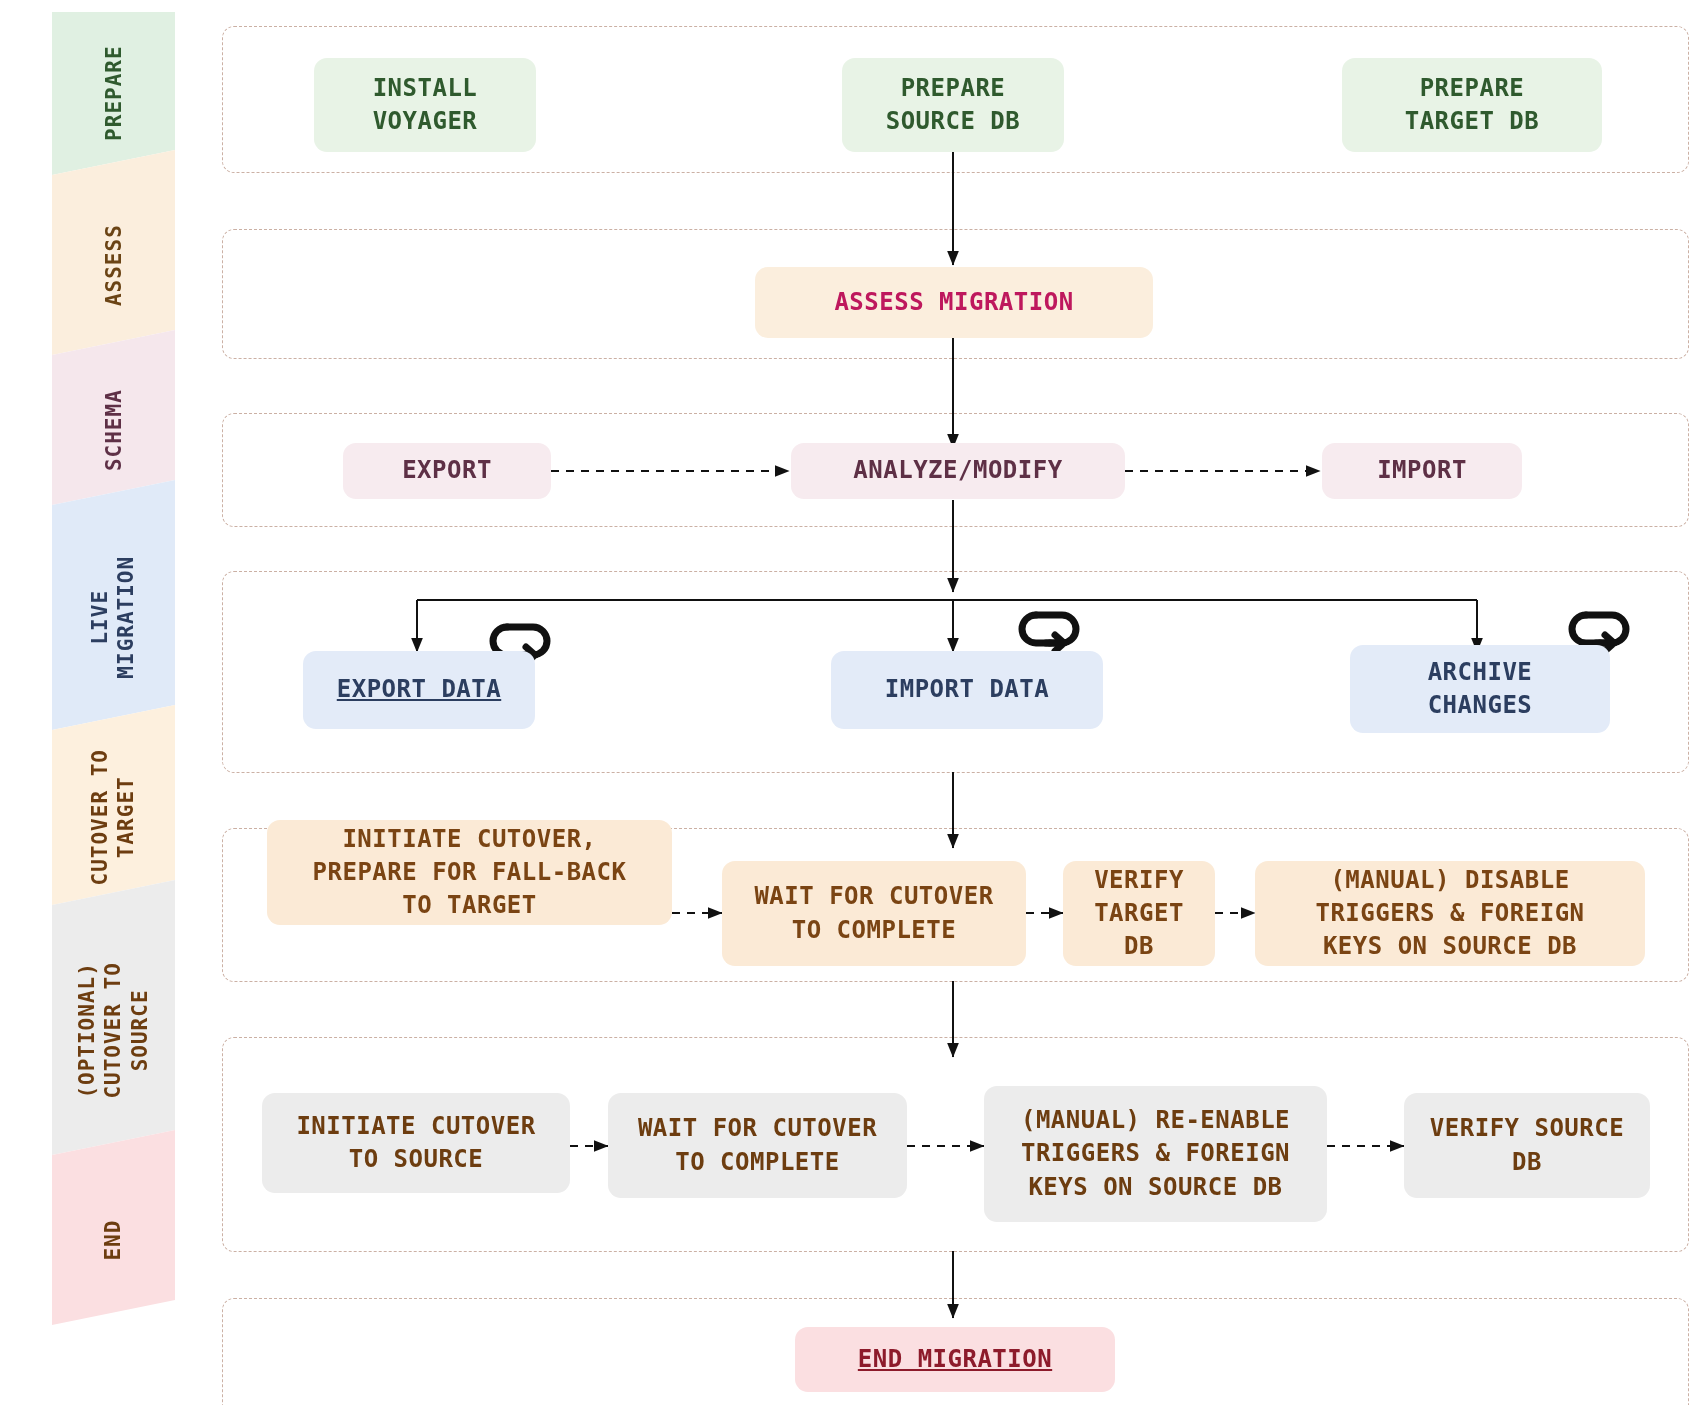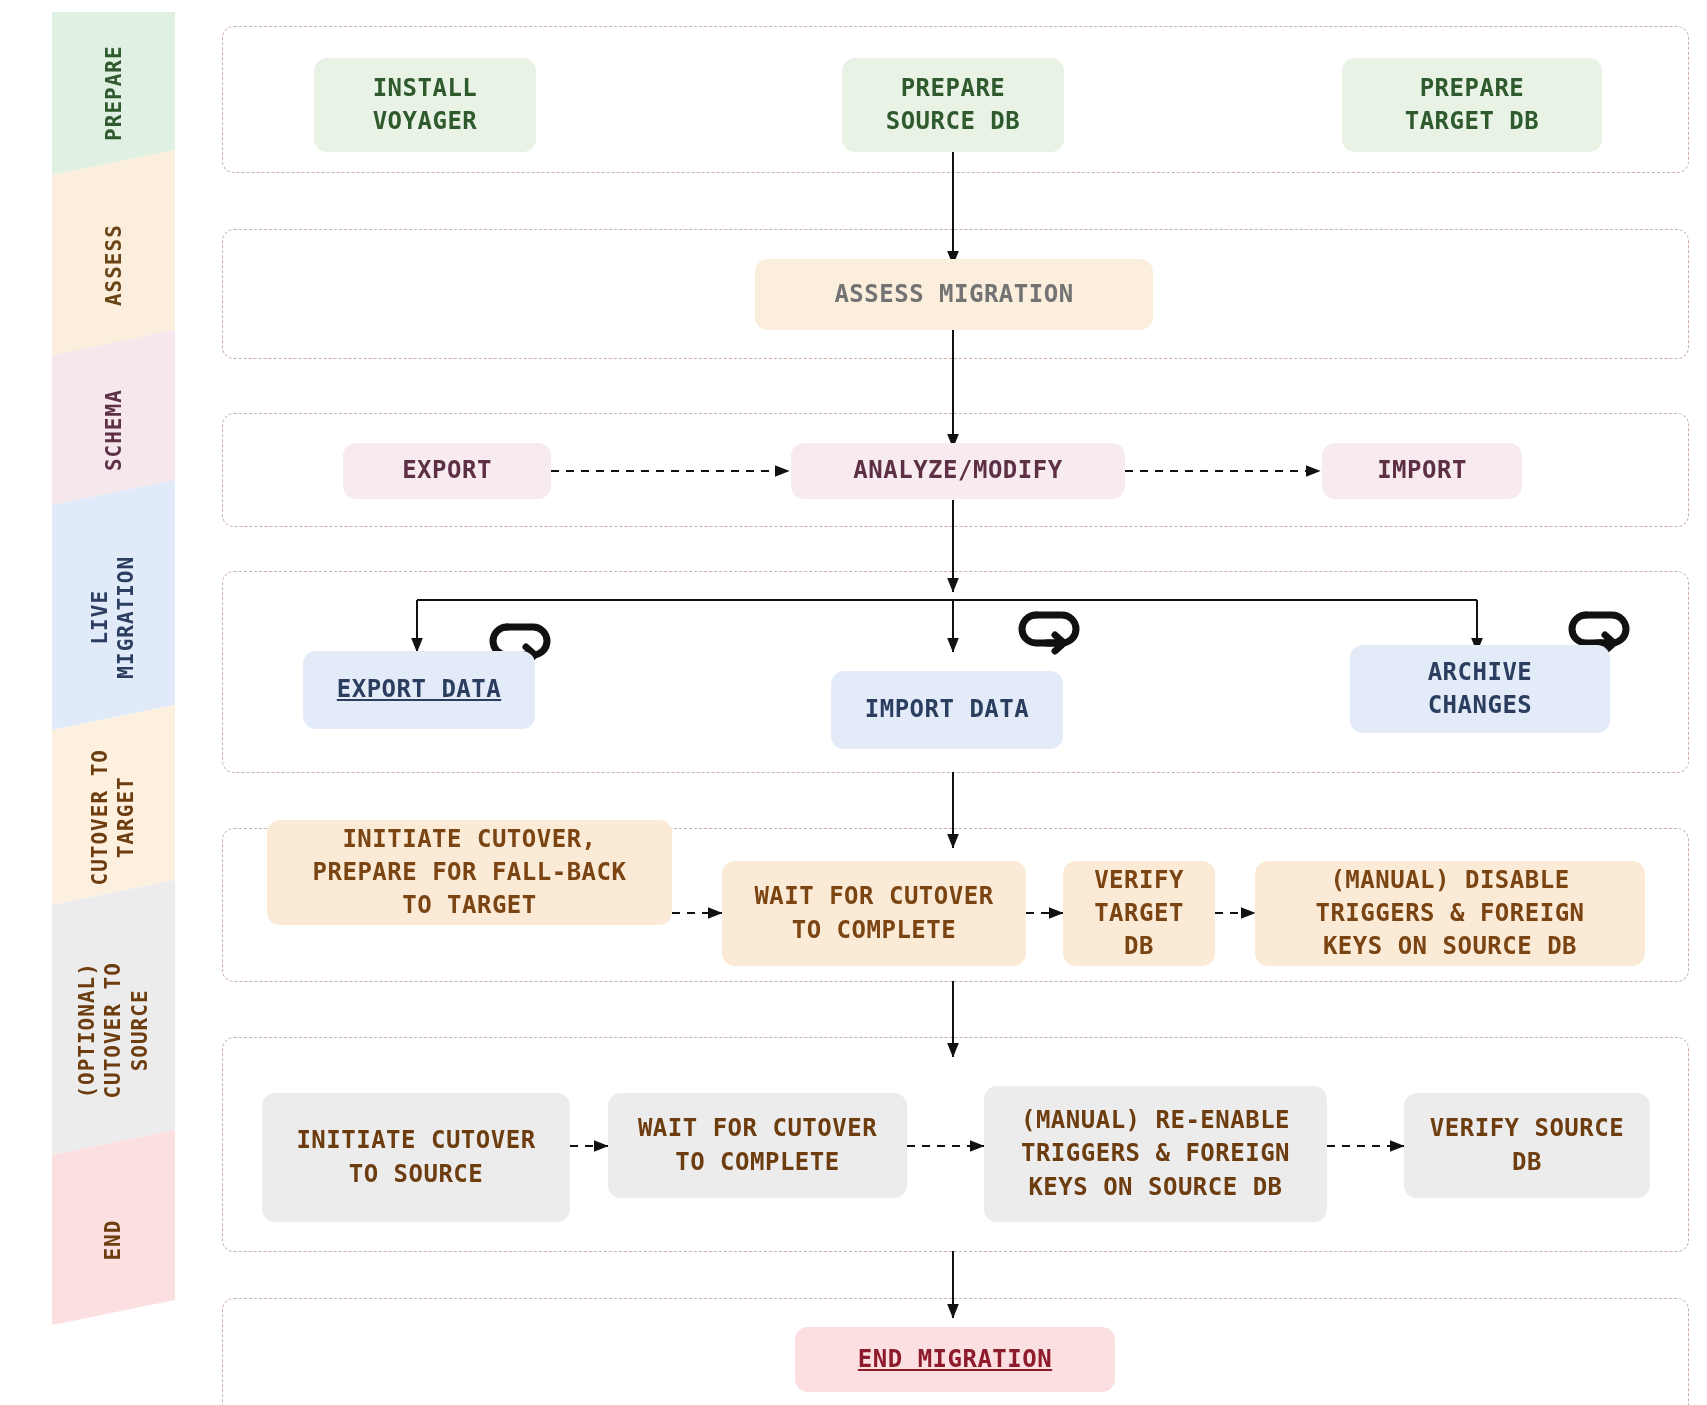--- a/index.html
+++ b/index.html
@@ -43,21 +43,21 @@
     font-size:24px;
     line-height:1.38;
     letter-spacing:0.5px;
     white-space:pre;
     box-sizing:border-box;
     padding:6px 7px;
   }
 
   
   .n-prepare{background:#e8f3e6;color:#2f5a2e;}
-  .n-assess {background:#fbeedd;color:#737373;}
+  .n-assess {background:#fbeedd;color:#be185d;margin-top:8px;}
   .n-schema {background:#f7ebef;color:#5e3046;}
   .n-live   {background:#e3ebf8;color:#2c3e60;}
   .n-cut    {background:#fbead6;color:#7a4413;}
   .n-opt    {background:#ececec;color:#6d3d10;}
   .n-end    {background:#fbdfe1;color:#8d1b2b;}
 
   
   .wires{position:absolute;left:0;top:0;width:1707px;height:1405px;pointer-events:none;}
 </style>
 </head>
@@ -183,37 +183,37 @@
   <div class="node n-prepare" style="left:1342px;top:58px;width:260px;height:94px;">PREPARE
 TARGET DB</div>
 
   <div class="node n-assess" style="left:755px;top:259px;width:398px;height:71px;">ASSESS MIGRATION</div>
 
   <div class="node n-schema" style="left:343px;top:443px;width:208px;height:56px;">EXPORT</div>
   <div class="node n-schema" style="left:1322px;top:443px;width:200px;height:56px;">IMPORT</div>
   <div class="node n-schema" style="left:791px;top:443px;width:334px;height:56px;">ANALYZE/MODIFY</div>
 
   <div class="node n-live" style="left:303px;top:651px;width:232px;height:78px;text-decoration:underline;">EXPORT DATA</div>
-  <div class="node n-live" style="left:831px;top:651px;width:232px;height:78px;margin-top:20px;">IMPORT DATA</div>
+  <div class="node n-live" style="left:831px;top:651px;width:272px;height:78px;">IMPORT DATA</div>
   <div class="node n-live" style="left:1350px;top:645px;width:260px;height:88px;">ARCHIVE
 CHANGES</div>
 
   <div class="node n-cut" style="left:267px;top:820px;width:405px;height:105px;">INITIATE CUTOVER,
 PREPARE FOR FALL-BACK
 TO TARGET</div>
   <div class="node n-cut" style="left:722px;top:861px;width:304px;height:105px;">WAIT FOR CUTOVER
 TO COMPLETE</div>
   <div class="node n-cut" style="left:1063px;top:861px;width:152px;height:105px;">VERIFY
 TARGET
 DB</div>
   <div class="node n-cut" style="left:1255px;top:861px;width:390px;height:105px;">(MANUAL) DISABLE
 TRIGGERS &amp; FOREIGN
 KEYS ON SOURCE DB</div>
 
-  <div class="node n-opt" style="left:262px;top:1093px;width:308px;height:129px;">INITIATE CUTOVER
+  <div class="node n-opt" style="left:262px;top:1093px;width:308px;height:100px;">INITIATE CUTOVER
 TO SOURCE</div>
   <div class="node n-opt" style="left:608px;top:1093px;width:299px;height:105px;">WAIT FOR CUTOVER
 TO COMPLETE</div>
   <div class="node n-opt" style="left:984px;top:1086px;width:343px;height:136px;">(MANUAL) RE-ENABLE
 TRIGGERS &amp; FOREIGN
 KEYS ON SOURCE DB</div>
   <div class="node n-opt" style="left:1404px;top:1093px;width:246px;height:105px;">VERIFY SOURCE
 DB</div>
 
   <div class="node n-end" style="left:795px;top:1327px;width:320px;height:65px;text-decoration:underline;">END MIGRATION</div>

